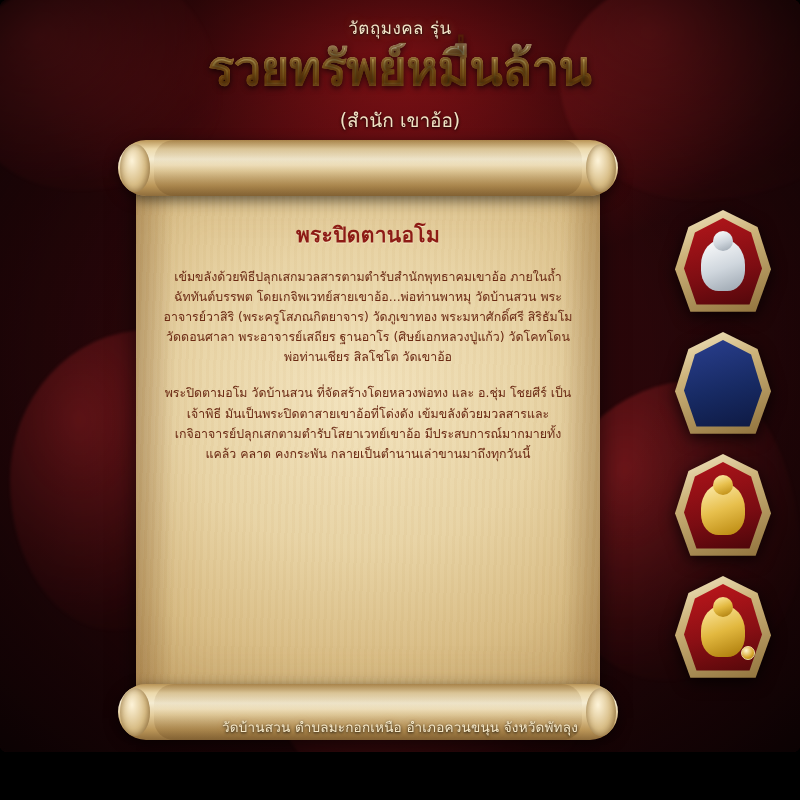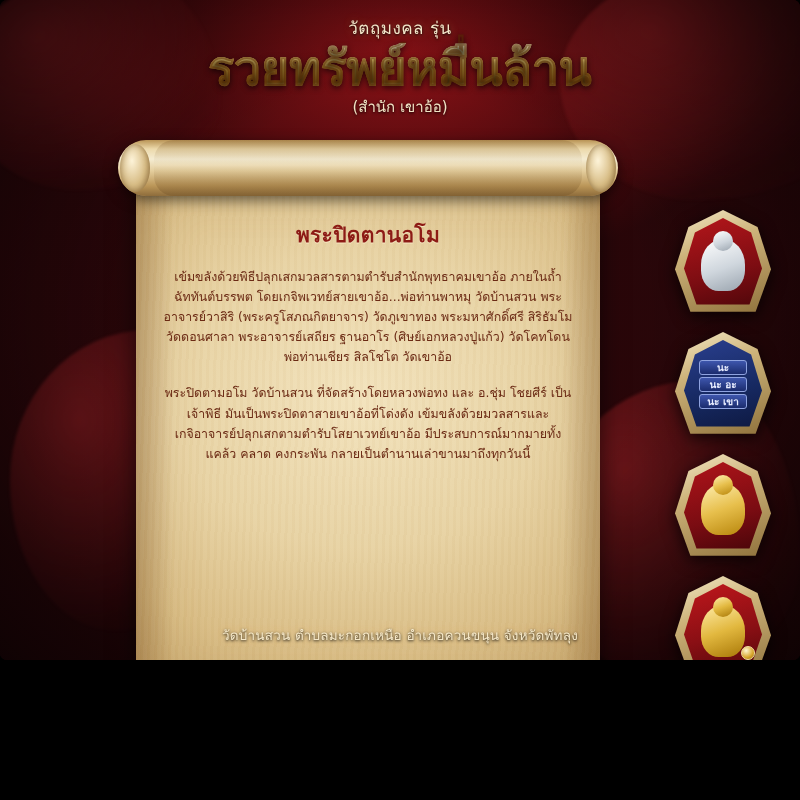--- a/index.html
+++ b/index.html
@@ -4,21 +4,21 @@
 <style>
   * { box-sizing: border-box; }
   html, body {
     margin: 0; padding: 0;
     width: 800px; height: 800px;
     font-family: "DejaVu Sans", "Liberation Sans", sans-serif;
     background: #000;
   }
   #poster {
     position: relative;
-    width: 800px; height: 660px;
+    width: 800px; height: 752px;
     overflow: hidden;
     background:
       radial-gradient(ellipse 500px 300px at 50% 8%, rgba(160,20,25,0.85) 0%, rgba(90,10,14,0.65) 45%, rgba(40,6,9,0.9) 75%),
       radial-gradient(ellipse 700px 500px at 50% 55%, rgba(70,10,14,0.55) 0%, rgba(28,6,8,0.9) 70%),
       linear-gradient(180deg, #2a0608 0%, #4a0d10 12%, #5e1114 25%, #3d0a0d 50%, #260507 78%, #170305 100%);
     border-radius: 7px;
   }
   
   .petal {
     position: absolute;
@@ -46,22 +46,22 @@
     margin-top: 2px;
     font-family: "DejaVu Serif", "Liberation Serif", serif;
     font-size: 48px; font-weight: bold; line-height: 1.05;
     background: linear-gradient(180deg, #fff7d6 0%, #f6d985 25%, #d9a23a 55%, #a86a18 78%, #f3dc9a 100%);
     -webkit-background-clip: text; background-clip: text;
     color: transparent;
     -webkit-text-stroke: 0.6px rgba(90,45,5,0.55);
     text-shadow: 0 2px 6px rgba(0,0,0,0.75);
   }
   .header .subtitle {
-    margin-top: 2px;
-    font-size: 15px; color: #f0e3c4;
+    margin-top: 12px;
+    font-size: 19px; color: #f0e3c4;
     text-shadow: 0 1px 3px rgba(0,0,0,0.9);
   }
 
   
   .scroll-wrap {
     position: absolute; left: 118px; top: 140px;
     width: 500px; height: 600px; z-index: 4;
   }
   .scroll-body {
     position: absolute; left: 18px; top: 32px;
@@ -217,25 +217,20 @@
 
     <div class="amulet a1">
       <div class="frame"></div>
       <div class="face"></div>
       <div class="figure"></div>
     </div>
 
     <div class="amulet a2">
       <div class="frame"></div>
       <div class="face"></div>
-      <div class="bars">
-        <div class="bar">นะ</div>
-        <div class="bar">นะ อะ</div>
-        <div class="bar">นะ เขา</div>
-      </div>
     </div>
 
     <div class="amulet a3">
       <div class="frame"></div>
       <div class="face"></div>
       <div class="figure"></div>
     </div>
 
     <div class="amulet a4">
       <div class="frame"></div>

